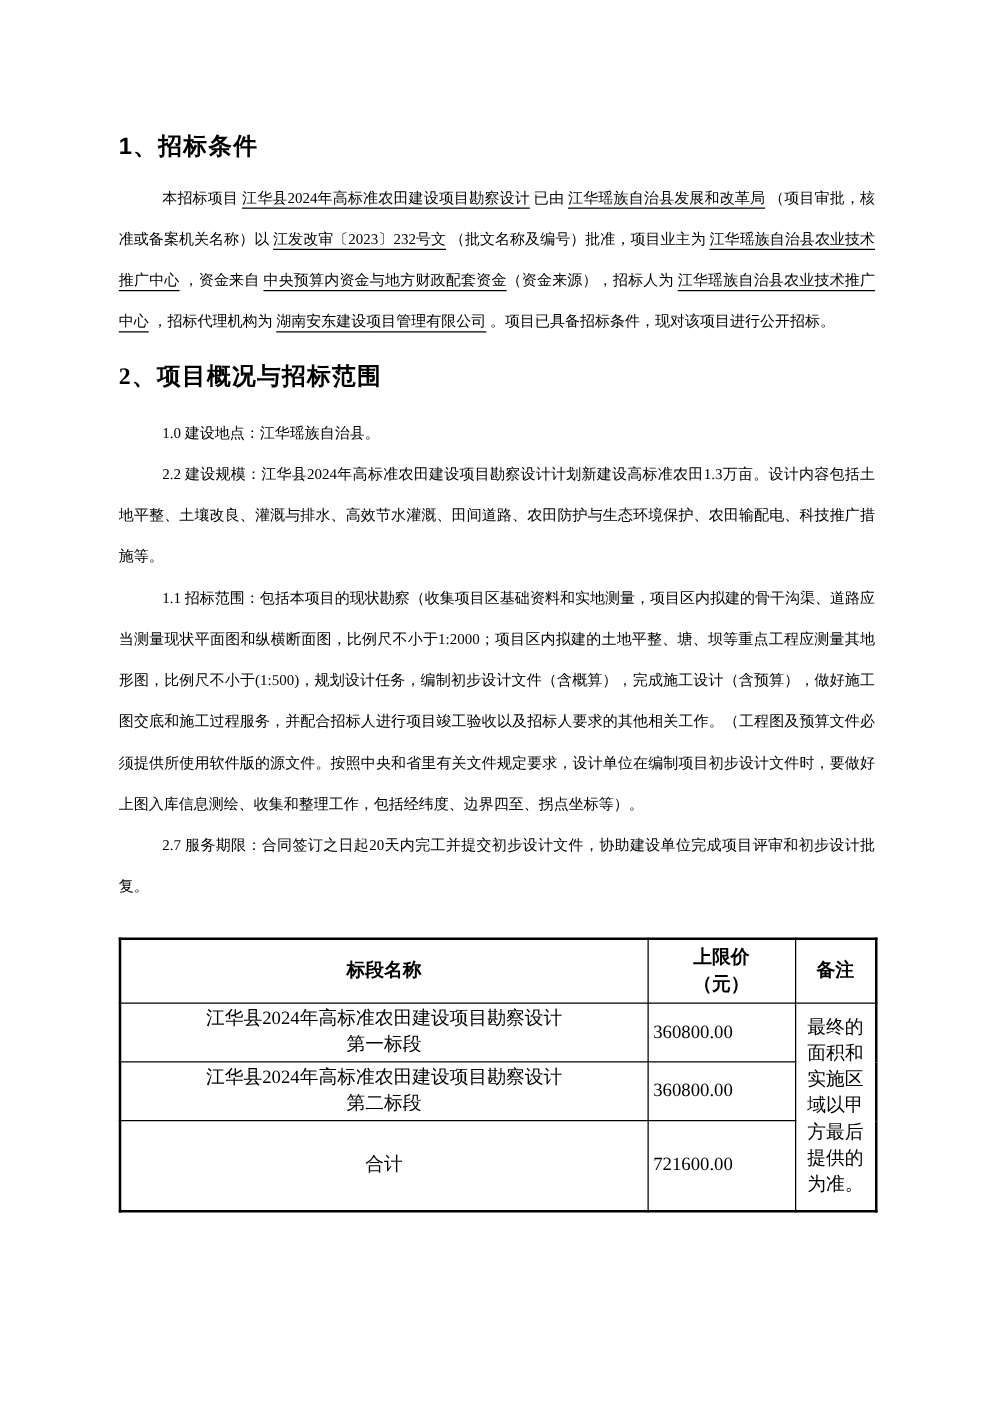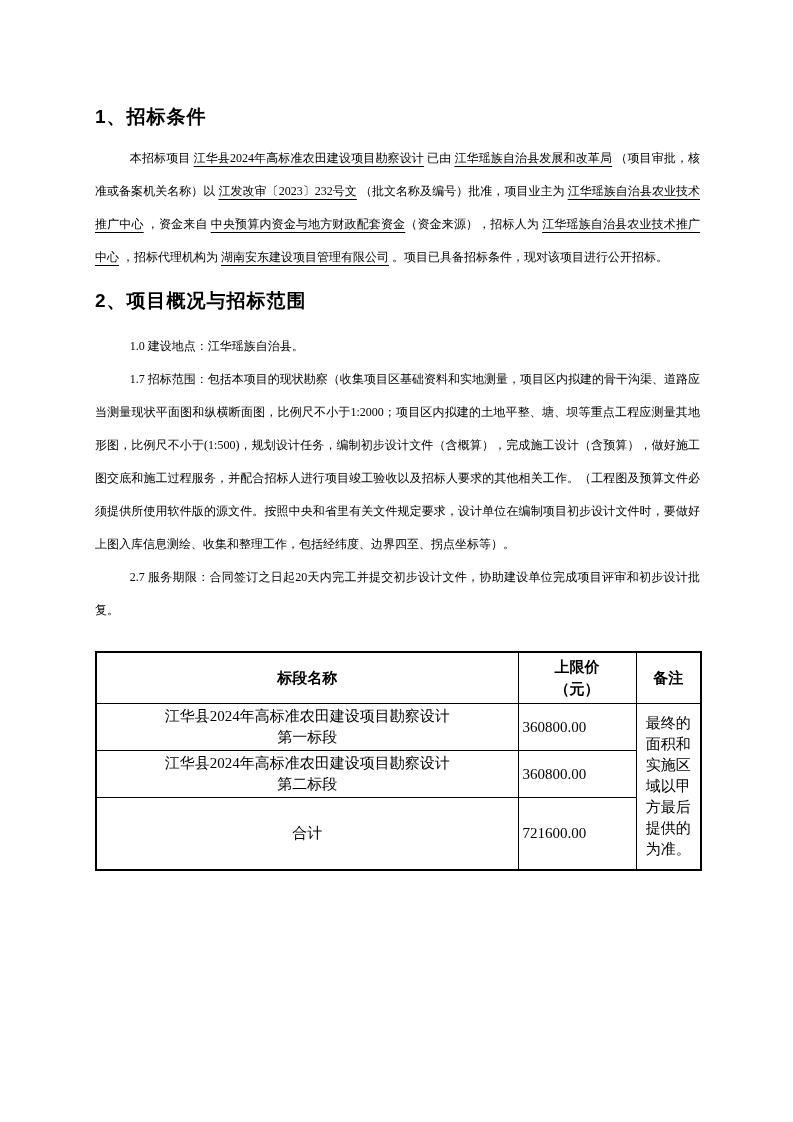--- a/index.html
+++ b/index.html
@@ -15,21 +15,21 @@
     overflow: hidden;
   }
   .heading {
     font-family: "Liberation Sans", "DejaVu Sans", sans-serif;
     font-weight: bold;
     font-size: 19px;
     color: #000;
     letter-spacing: 1px;
   }
   .heading.h1 { margin: 0 0 12px 0; }
-  .heading.h2 { margin: 14px 0 16px 0; }
+  .heading.h2 { margin: 14px 0 16px 0; font-family: Liberation Serif, serif; }
   p.body-par {
     font-size: 12px;
     line-height: 33px;
     text-align: justify;
     text-indent: 2.9em;
     color: #000000;
   }
   p.intro { margin-bottom: 2px; }
   .u { text-decoration: underline; text-underline-offset: 4px; text-decoration-thickness: 1px; }
   .lots-table {
@@ -77,22 +77,23 @@
 <div class="page">
 
   <div class="heading h1">1、招标条件</div>
 
   <p class="body-par intro"><span>本招标项目 </span><span class="u">江华县2024年高标准农田建设项目勘察设计</span><span>  已由 </span><span class="u">江华瑶族自治县发展和改革局</span><span> （项目审批，核准或备案机关名称）以 </span><span class="u">江发改审〔2023〕232号文</span><span> （批文名称及编号）批准，项目业主为 </span><span class="u">江华瑶族自治县农业技术推广中心</span><span> ，资金来自 </span><span class="u">中央预算内资金与地方财政配套资金</span><span>（资金来源），招标人为 </span><span class="u">江华瑶族自治县农业技术推广中心</span><span> ，招标代理机构为 </span><span class="u">湖南安东建设项目管理有限公司</span><span> 。项目已具备招标条件，现对该项目进行公开招标。</span></p>
 
   <div class="heading h2">2、项目概况与招标范围</div>
 
   <p class="body-par">1.0 建设地点：江华瑶族自治县。</p>
 
+  <p class="body-par">2.2 建设规模：江华县2024年高标准农田建设项目勘察设计计划新建设高标准农田1.3万亩。设计内容包括土地平整、土壤改良、灌溉与排水、高效节水灌溉、田间道路、农田防护与生态环境保护、农田输配电、科技推广措施等。</p>
 
-  <p class="body-par">1.7 招标范围：包括本项目的现状勘察（收集项目区基础资料和实地测量，项目区内拟建的骨干沟渠、道路应当测量现状平面图和纵横断面图，比例尺不小于1:2000；项目区内拟建的土地平整、塘、坝等重点工程应测量其地形图，比例尺不小于(1:500)，规划设计任务，编制初步设计文件（含概算），完成施工设计（含预算），做好施工图交底和施工过程服务，并配合招标人进行项目竣工验收以及招标人要求的其他相关工作。（工程图及预算文件必须提供所使用软件版的源文件。按照中央和省里有关文件规定要求，设计单位在编制项目初步设计文件时，要做好上图入库信息测绘、收集和整理工作，包括经纬度、边界四至、拐点坐标等）。</p>
+  <p class="body-par">1.1 招标范围：包括本项目的现状勘察（收集项目区基础资料和实地测量，项目区内拟建的骨干沟渠、道路应当测量现状平面图和纵横断面图，比例尺不小于1:2000；项目区内拟建的土地平整、塘、坝等重点工程应测量其地形图，比例尺不小于(1:500)，规划设计任务，编制初步设计文件（含概算），完成施工设计（含预算），做好施工图交底和施工过程服务，并配合招标人进行项目竣工验收以及招标人要求的其他相关工作。（工程图及预算文件必须提供所使用软件版的源文件。按照中央和省里有关文件规定要求，设计单位在编制项目初步设计文件时，要做好上图入库信息测绘、收集和整理工作，包括经纬度、边界四至、拐点坐标等）。</p>
 
   <p class="body-par">2.7 服务期限：合同签订之日起20天内完工并提交初步设计文件，协助建设单位完成项目评审和初步设计批复。</p>
 
 
   <table class="lots-table">
     <colgroup>
       <col style="width:422px">
       <col style="width:118px">
       <col style="width:65px">
     </colgroup>

